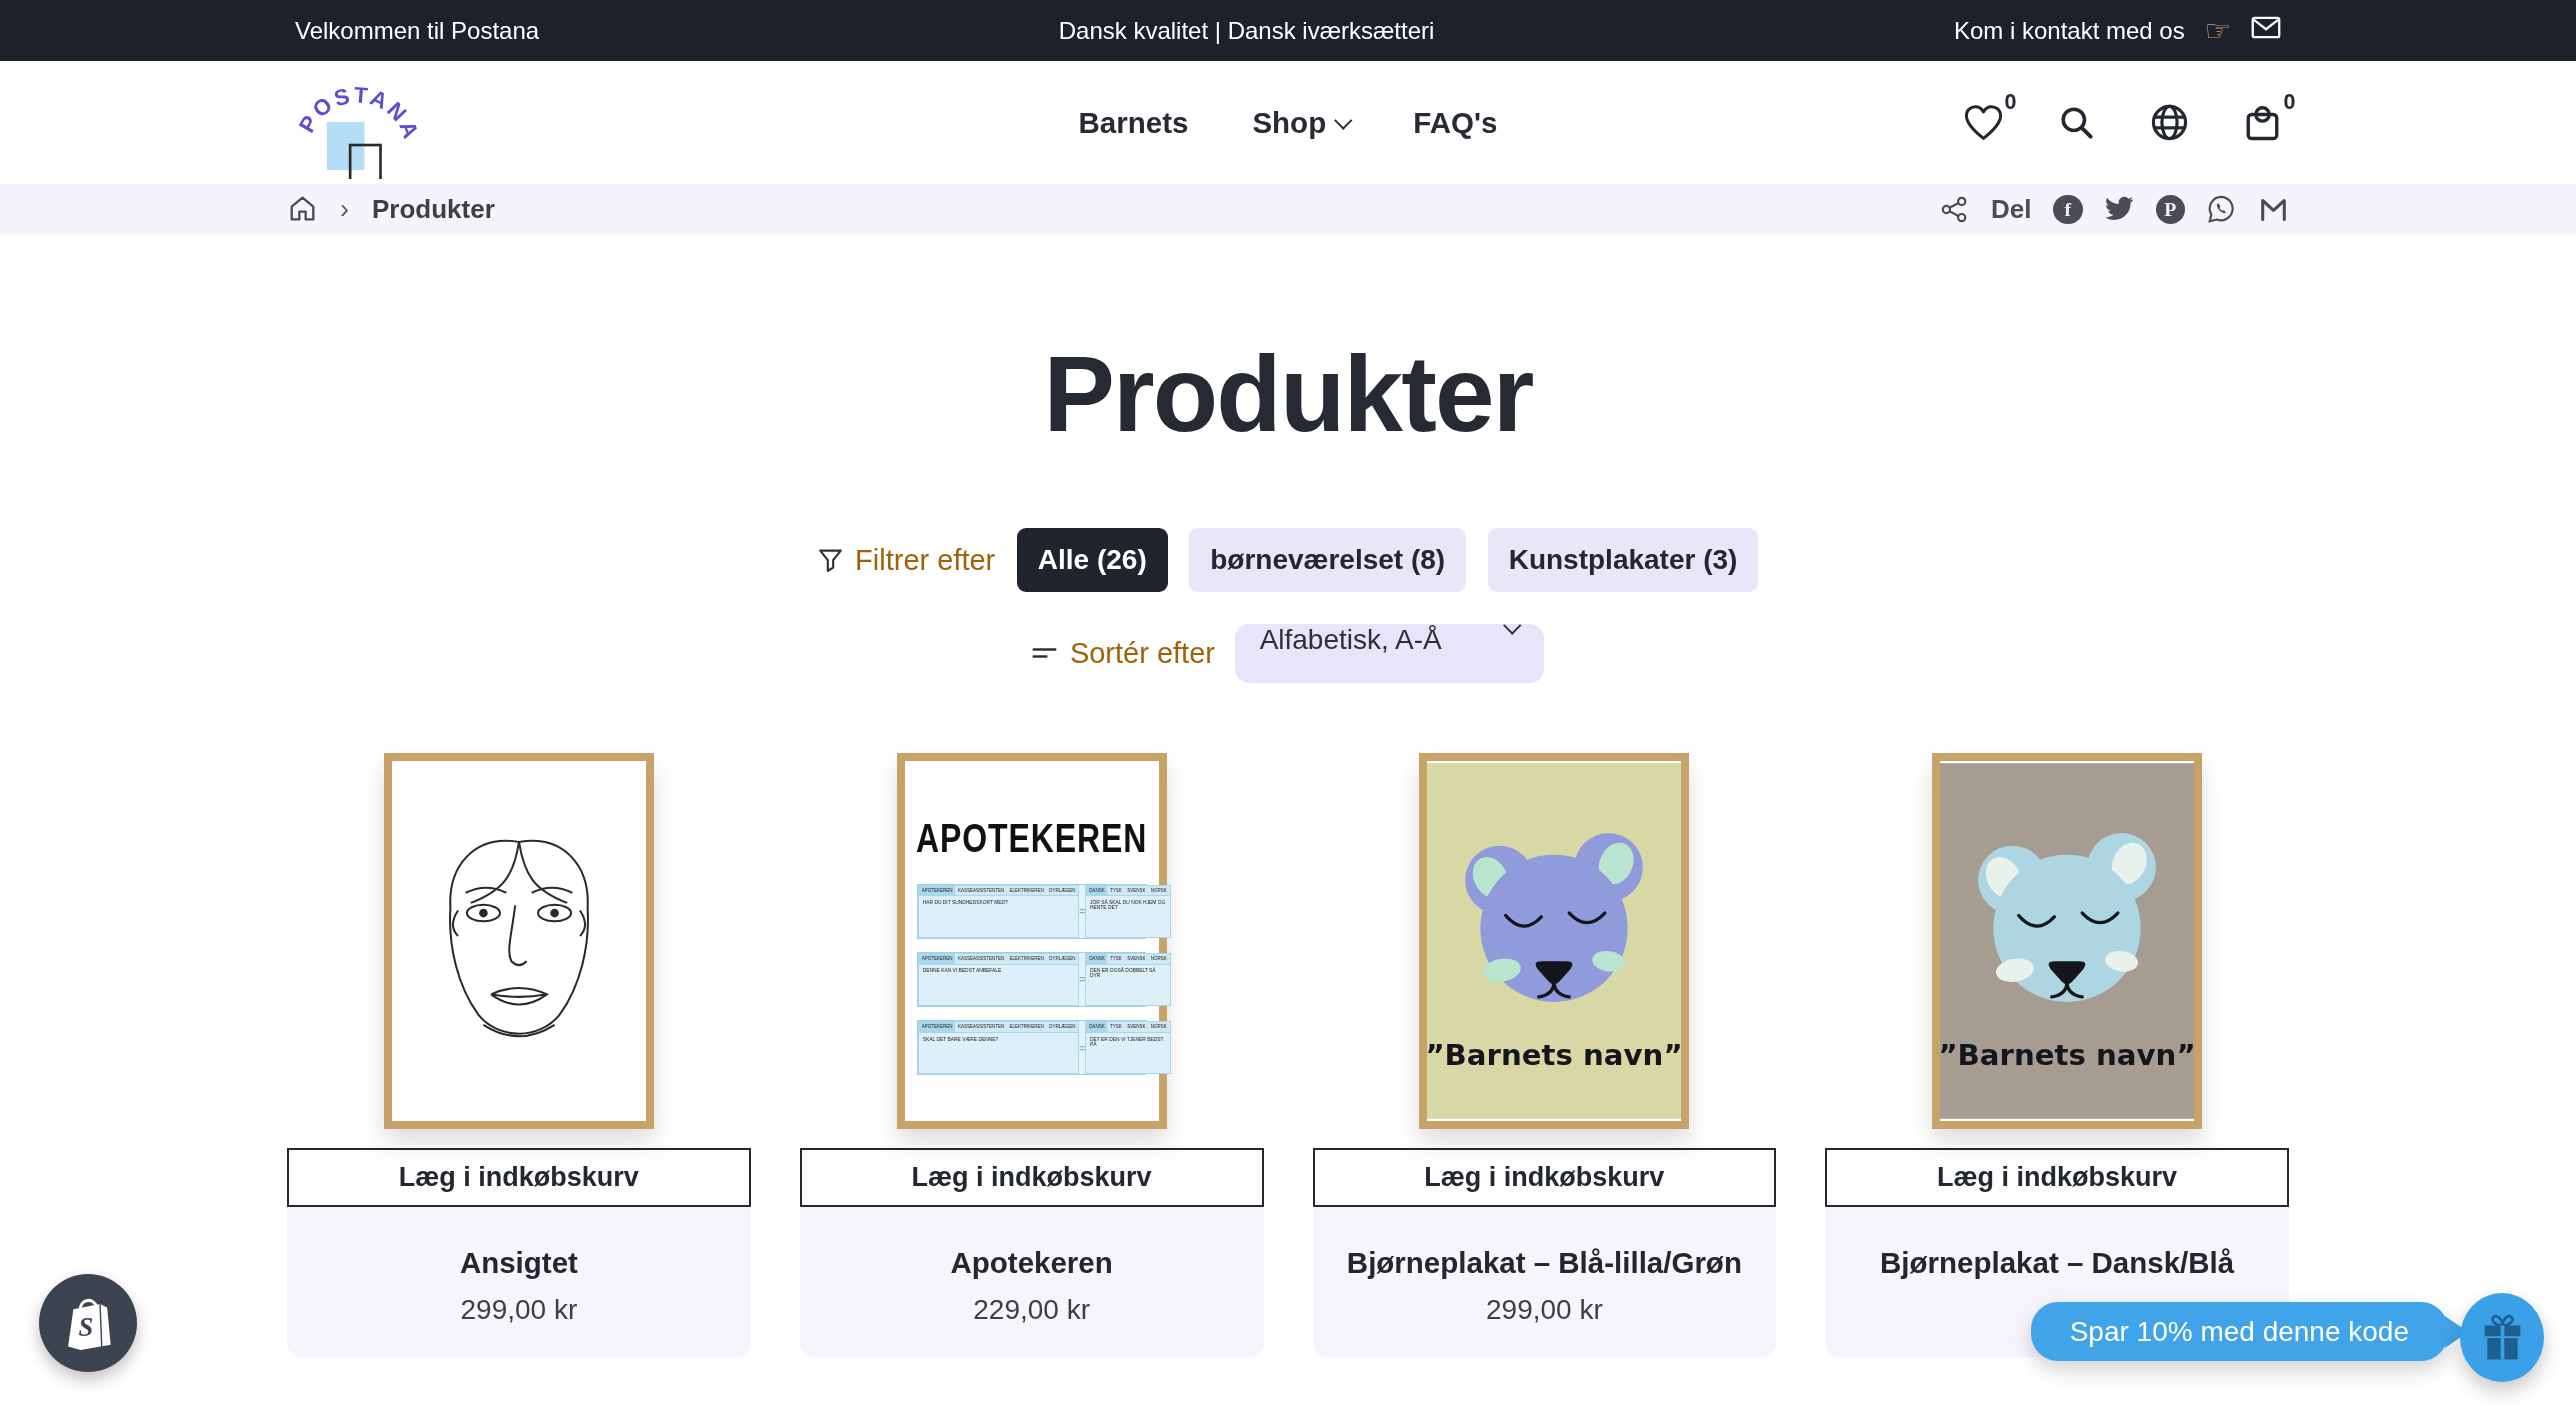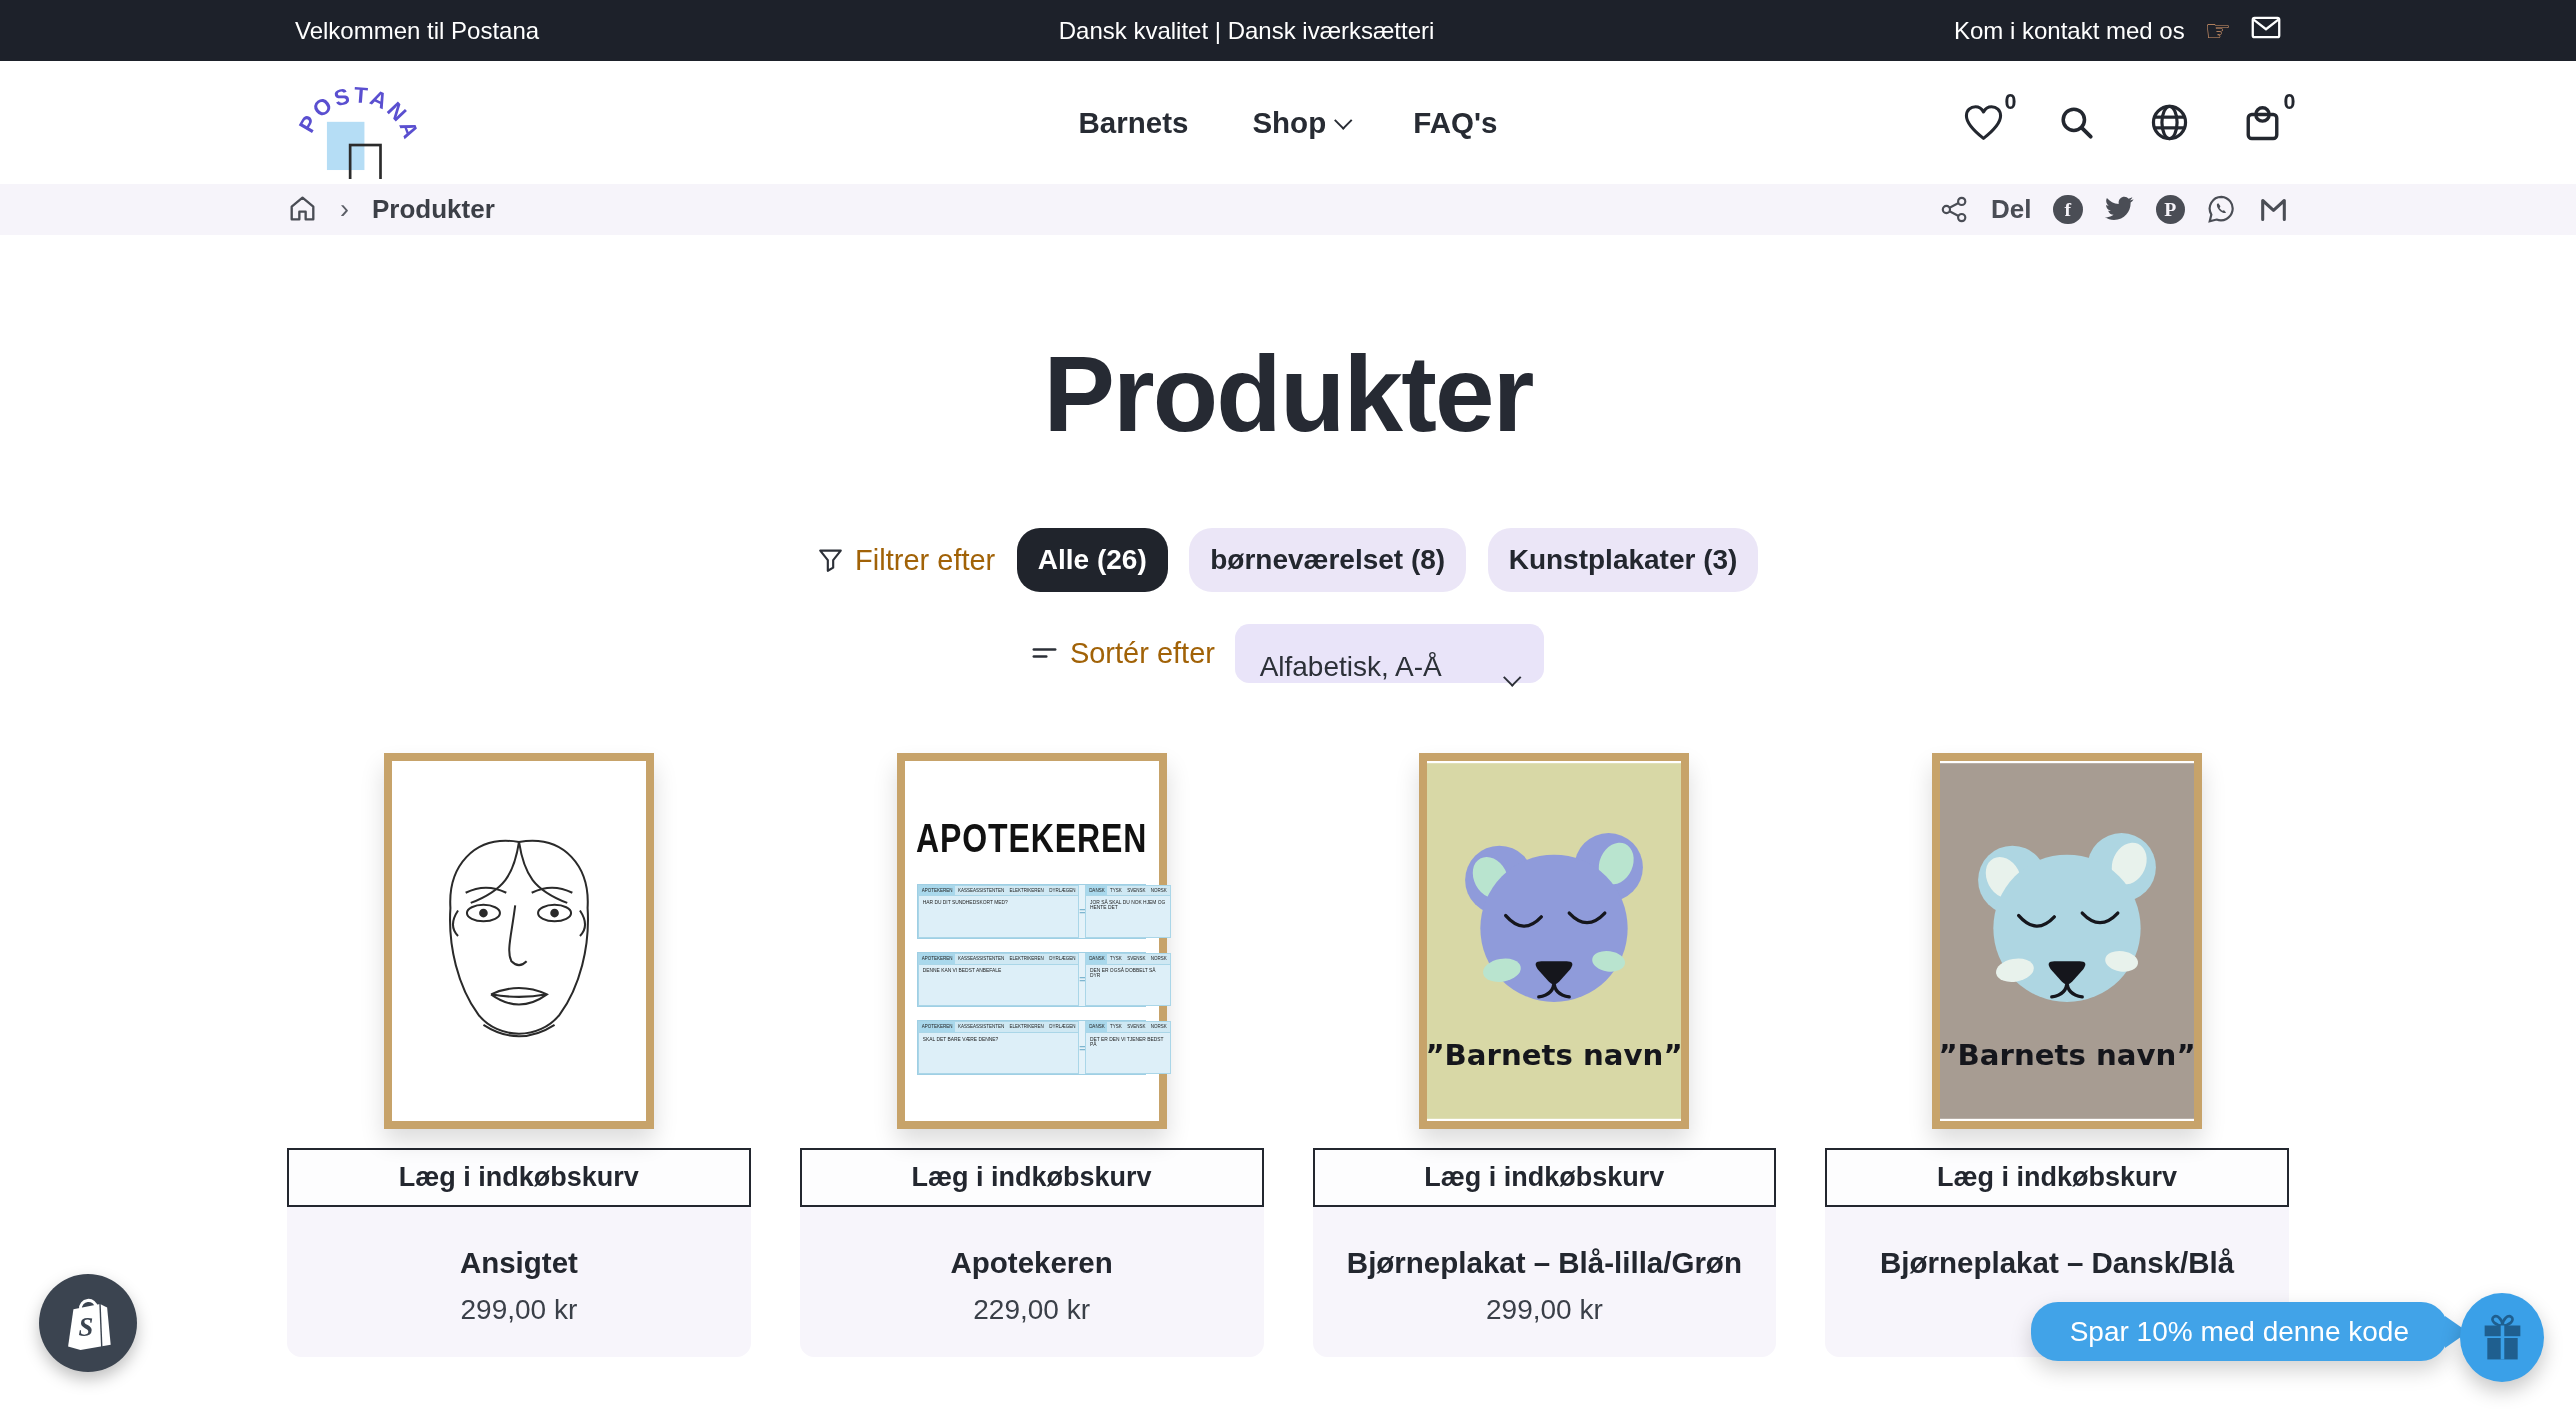--- a/index.html
+++ b/index.html
@@ -39,26 +39,26 @@
     display:flex; align-items:center; justify-content:center; font-weight:bold; font-size:19.7px;
     font-family:"Liberation Serif", serif; }
 
   
   .pagehead { text-align:center; margin-top:97px; }
   .pagehead h1 { font-size:107px; font-weight:800; letter-spacing:-1.8px; color:#262a33; }
 
   
   .filterrow { margin-top:72px; display:flex; align-items:center; justify-content:center; gap:21.5px; }
   .fs-label { display:flex; align-items:center; gap:12.5px; font-size:29px; color:#a16207; }
-  .pill { padding:16px 21px; border-radius:23px; font-size:28px; font-weight:bold;
+  .pill { padding:16px 21px; border-radius:9px; font-size:28px; font-weight:bold;
     background:#ebe6f7; color:#23272f; white-space:nowrap; }
   .pill.active { background:#20242c; color:#fff; }
   .sortrow { margin-top:32px; display:flex; align-items:center; justify-content:center; gap:19.7px; }
   .sortselect { width:309px; height:59px; background:#e9e4f9; border-radius:14.3px; display:flex;
-    align-items:flex-end; justify-content:space-between; padding:0 25px; font-size:28px; color:#2c3038;gap:25px; }
+    align-items:flex-start; justify-content:space-between; padding:0 25px; font-size:28px; color:#2c3038;gap:25px; }
   .sortselect .caret { border-color:#2c3038; }
 
   
   .grid { width:2002px; margin:50px auto 0; display:grid; grid-template-columns:repeat(4,1fr); gap:0 49px; }
   .card { display:flex; flex-direction:column; }
   .imgarea { height:415px; display:flex; align-items:center; justify-content:center; }
   .frame { width:270px; height:376px; border:8px solid #c7a36a; background:#fff;
     box-shadow:0 12.5px 23px rgba(0,0,0,.14), inset 0 1.8px 0 rgba(255,255,255,.45); position:relative; }
   .frame.fill { background:transparent;margin-left:20px; }
   .frame svg { display:block; width:100%; height:100%; }

